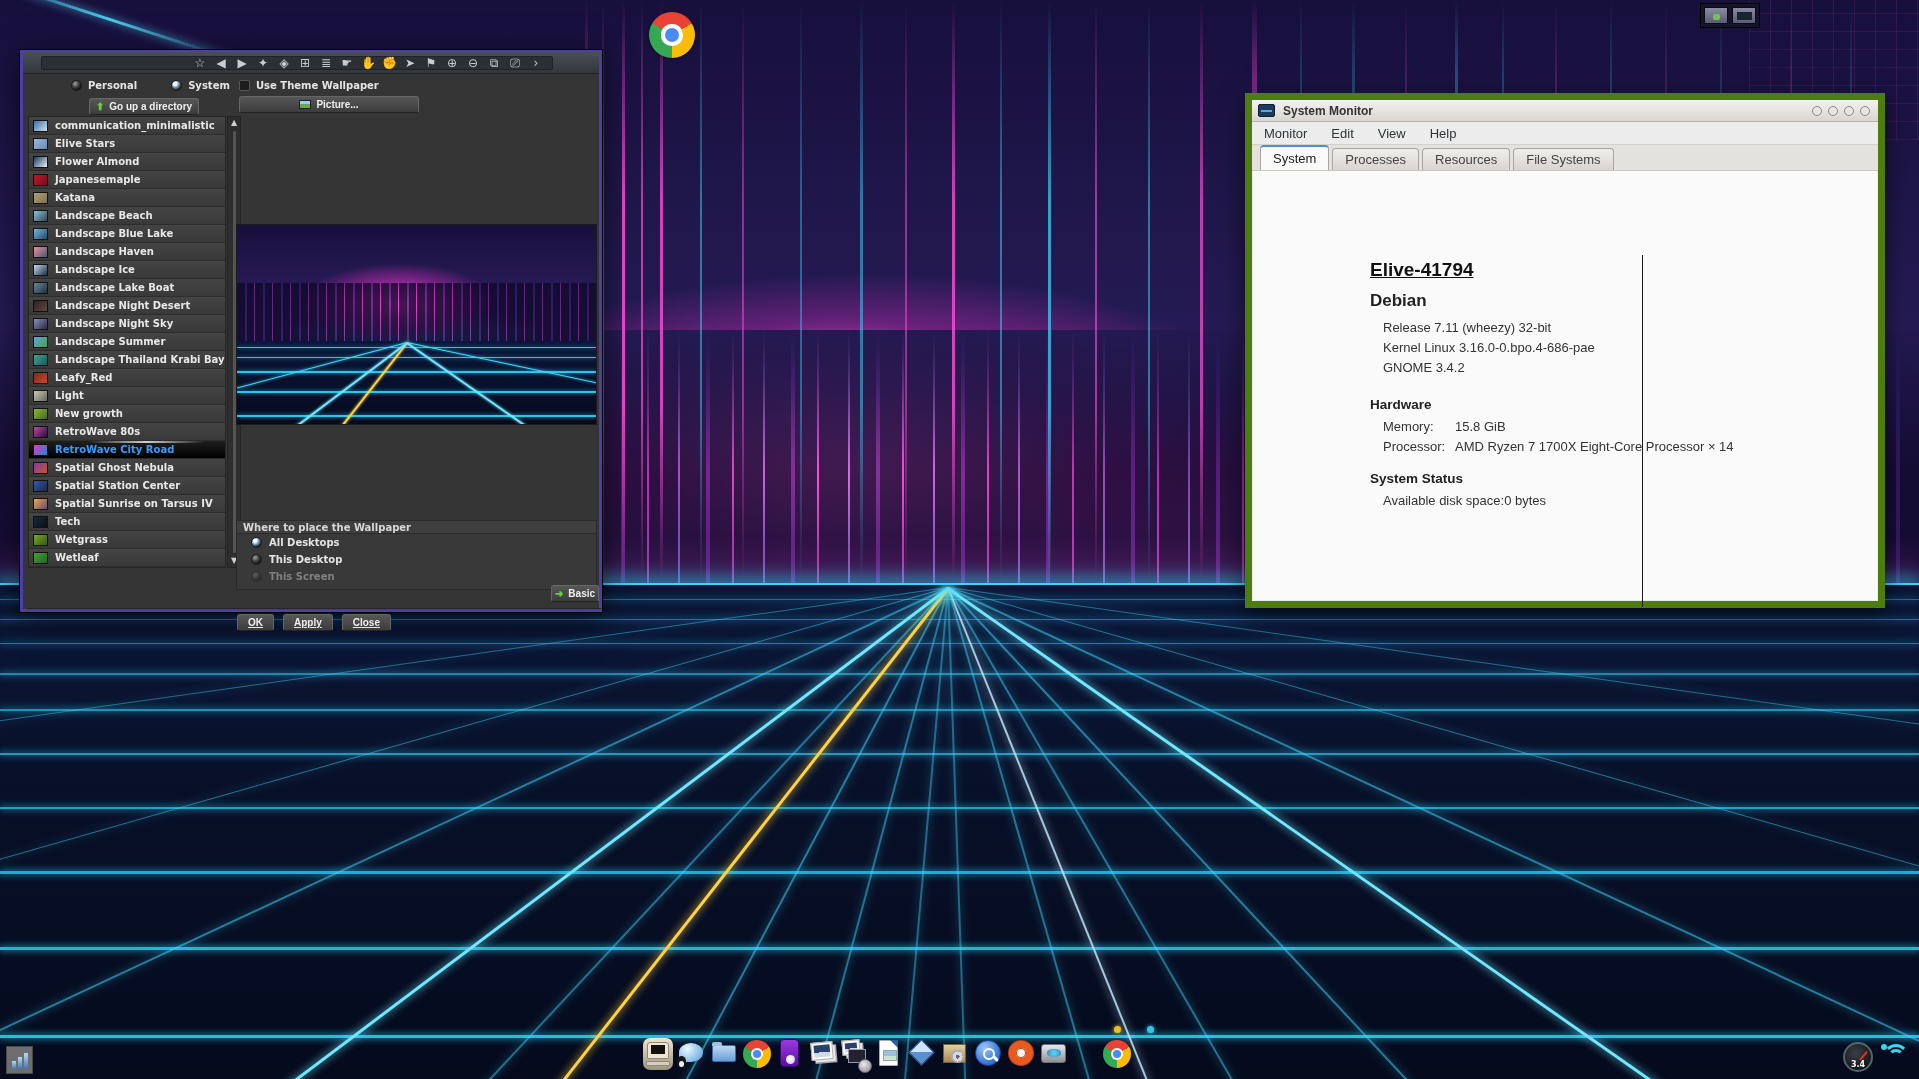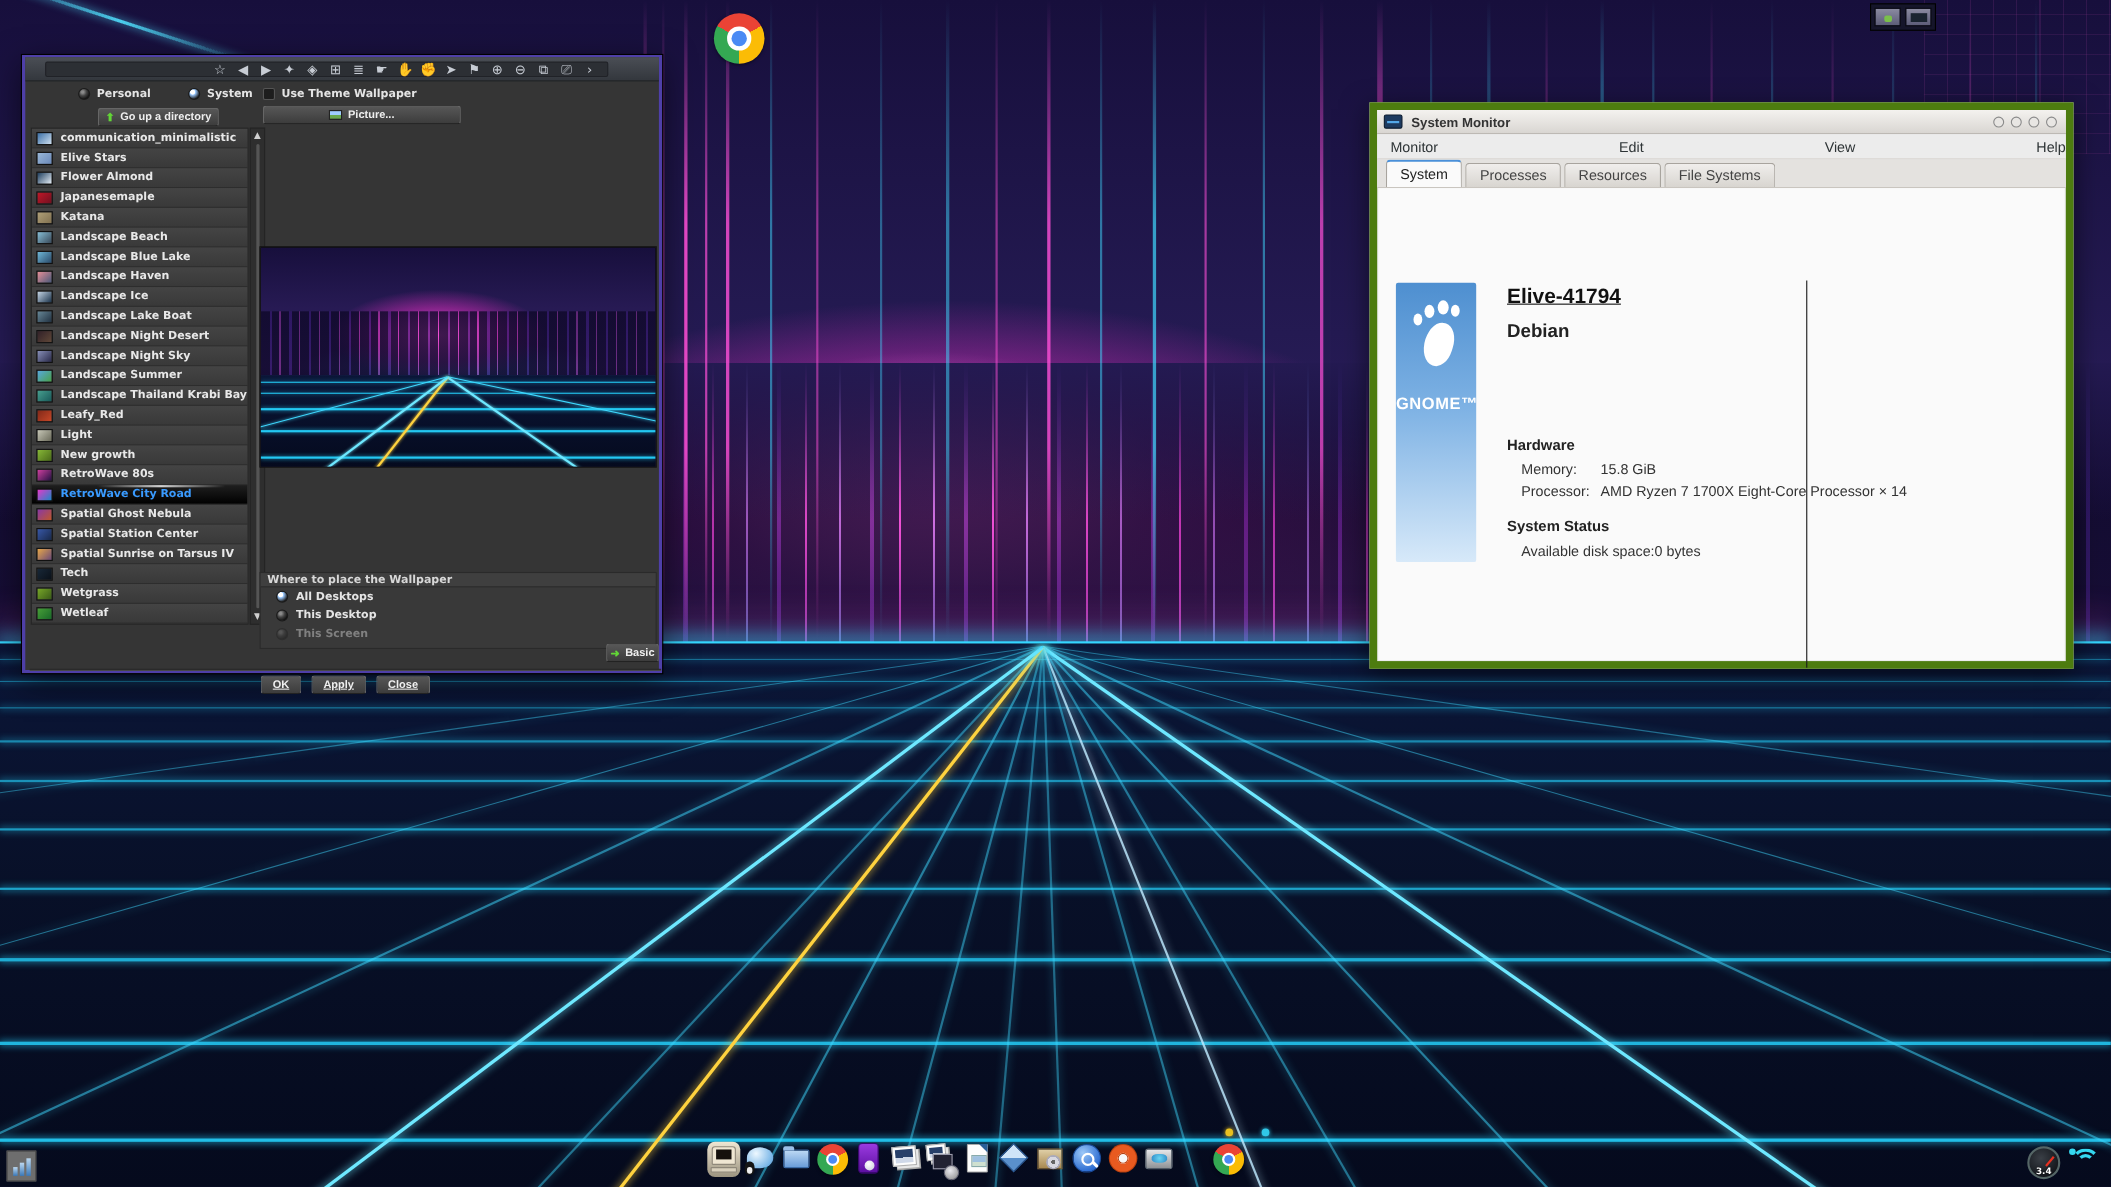--- a/index.html
+++ b/index.html
@@ -131,21 +131,21 @@
   .sm-titlebar { position:absolute; left:0; top:0; width:100%; height:22px;
     background:linear-gradient(#f4f2ef,#d9d6d2); border-bottom:1px solid #b8b4ae;
     display:flex; align-items:center; }
   .sm-appicon { width:17px; height:13px; margin:0 8px 0 6px; background:#1d3a5f; border:1px solid #0e1d30;
     border-radius:2px; position:relative; }
   .sm-appicon::after { content:""; position:absolute; left:2px; top:5px; width:11px; height:2px; background:#53a7e8; }
   .sm-title { font-weight:bold; font-size:12px; color:#333; }
   .sm-circles { margin-left:auto; display:flex; gap:6px; padding-right:8px; }
   .sm-circle { width:10px; height:10px; border:1px solid #8a8a8a; border-radius:50%; background:#e8e6e3; }
   .sm-menubar { position:absolute; left:0; top:22px; width:100%; height:23px; background:#ececec;
-    border-bottom:1px solid #d4d0cb; display:flex; align-items:center; gap:24px; padding-left:12px; font-size:13px;justify-content:space-between; }
+    border-bottom:1px solid #d4d0cb; display:flex; align-items:center; gap:24px; padding-left:12px; font-size:13px; }
   .sm-tabs { position:absolute; left:0; top:45px; width:100%; height:26px; background:#e4e2df;
     display:flex; align-items:flex-end; gap:3px; padding-left:8px; border-bottom:1px solid #c9c5bf; }
   .sm-tab { height:22px; padding:0 12px; font-size:13px; display:flex; align-items:center;
     background:linear-gradient(#f0eeec,#d8d5d0); border:1px solid #a8a49e; border-bottom:none;
     border-radius:4px 4px 0 0; color:#444; }
   .sm-tab.active { background:#fafafa; height:25px; border-top:2px solid #4a90d9; color:#222; }
   .sm-content { position:absolute; left:1px; top:71px; right:1px; bottom:1px; background:#fafafa; }
   #gnome-logo { position:absolute; left:16px; top:86px; width:73px; height:254px;
     background:linear-gradient(180deg,#4e8fd0 0%,#7eb2e4 45%,#d7e9f9 100%); border-radius:2px; }
   .foot { position:absolute; left:14px; top:14px; width:46px; height:70px; }
@@ -540,32 +540,27 @@
       <span>View</span>
       <span>Help</span>
     </div>
   <div class="sm-tabs" id="sm-tabs">
       <div class="sm-tab active">System</div>
       <div class="sm-tab">Processes</div>
       <div class="sm-tab">Resources</div>
       <div class="sm-tab">File Systems</div>
     </div>
   <div class="sm-content">
-    <div id="gnome-logo">
-      <div class="foot">
-        <div class="pad"></div>
-        <div class="toe" style="left:2px;top:14px;width:8px;height:11px;"></div>
-        <div class="toe" style="left:12px;top:6px;width:9px;height:12px;"></div>
-        <div class="toe" style="left:24px;top:2px;width:10px;height:13px;"></div>
-        <div class="toe" style="left:36px;top:6px;width:8px;height:11px;"></div>
-      </div>
-      <div class="gnome-word">GNOME™</div>
-    </div>
     <div class="sm-host">Elive-41794</div>
     <div class="sm-distro">Debian</div>
+    <div class="sm-lines" id="sm-distro-lines">
+        <div>Release 7.11 (wheezy) 32-bit</div>
+        <div>Kernel Linux 3.16.0-0.bpo.4-686-pae</div>
+        <div>GNOME 3.4.2</div>
+      </div>
     <div class="sm-h2" style="top:226px;">Hardware</div>
     <div class="sm-rows" id="sm-hw-rows" style="top:246px;">
         <div><span class="lb">Memory:</span><span>15.8 GiB</span></div>
         <div><span class="lb">Processor:</span><span>AMD Ryzen 7 1700X Eight-Core Processor × 14</span></div>
       </div>
     <div class="sm-h2" style="top:300px;">System Status</div>
     <div class="sm-rows" id="sm-st-rows" style="top:320px;">
         <div><span class="lb">Available disk space:</span><span>0 bytes</span></div>
       </div>
     <div class="sm-vline"></div>

